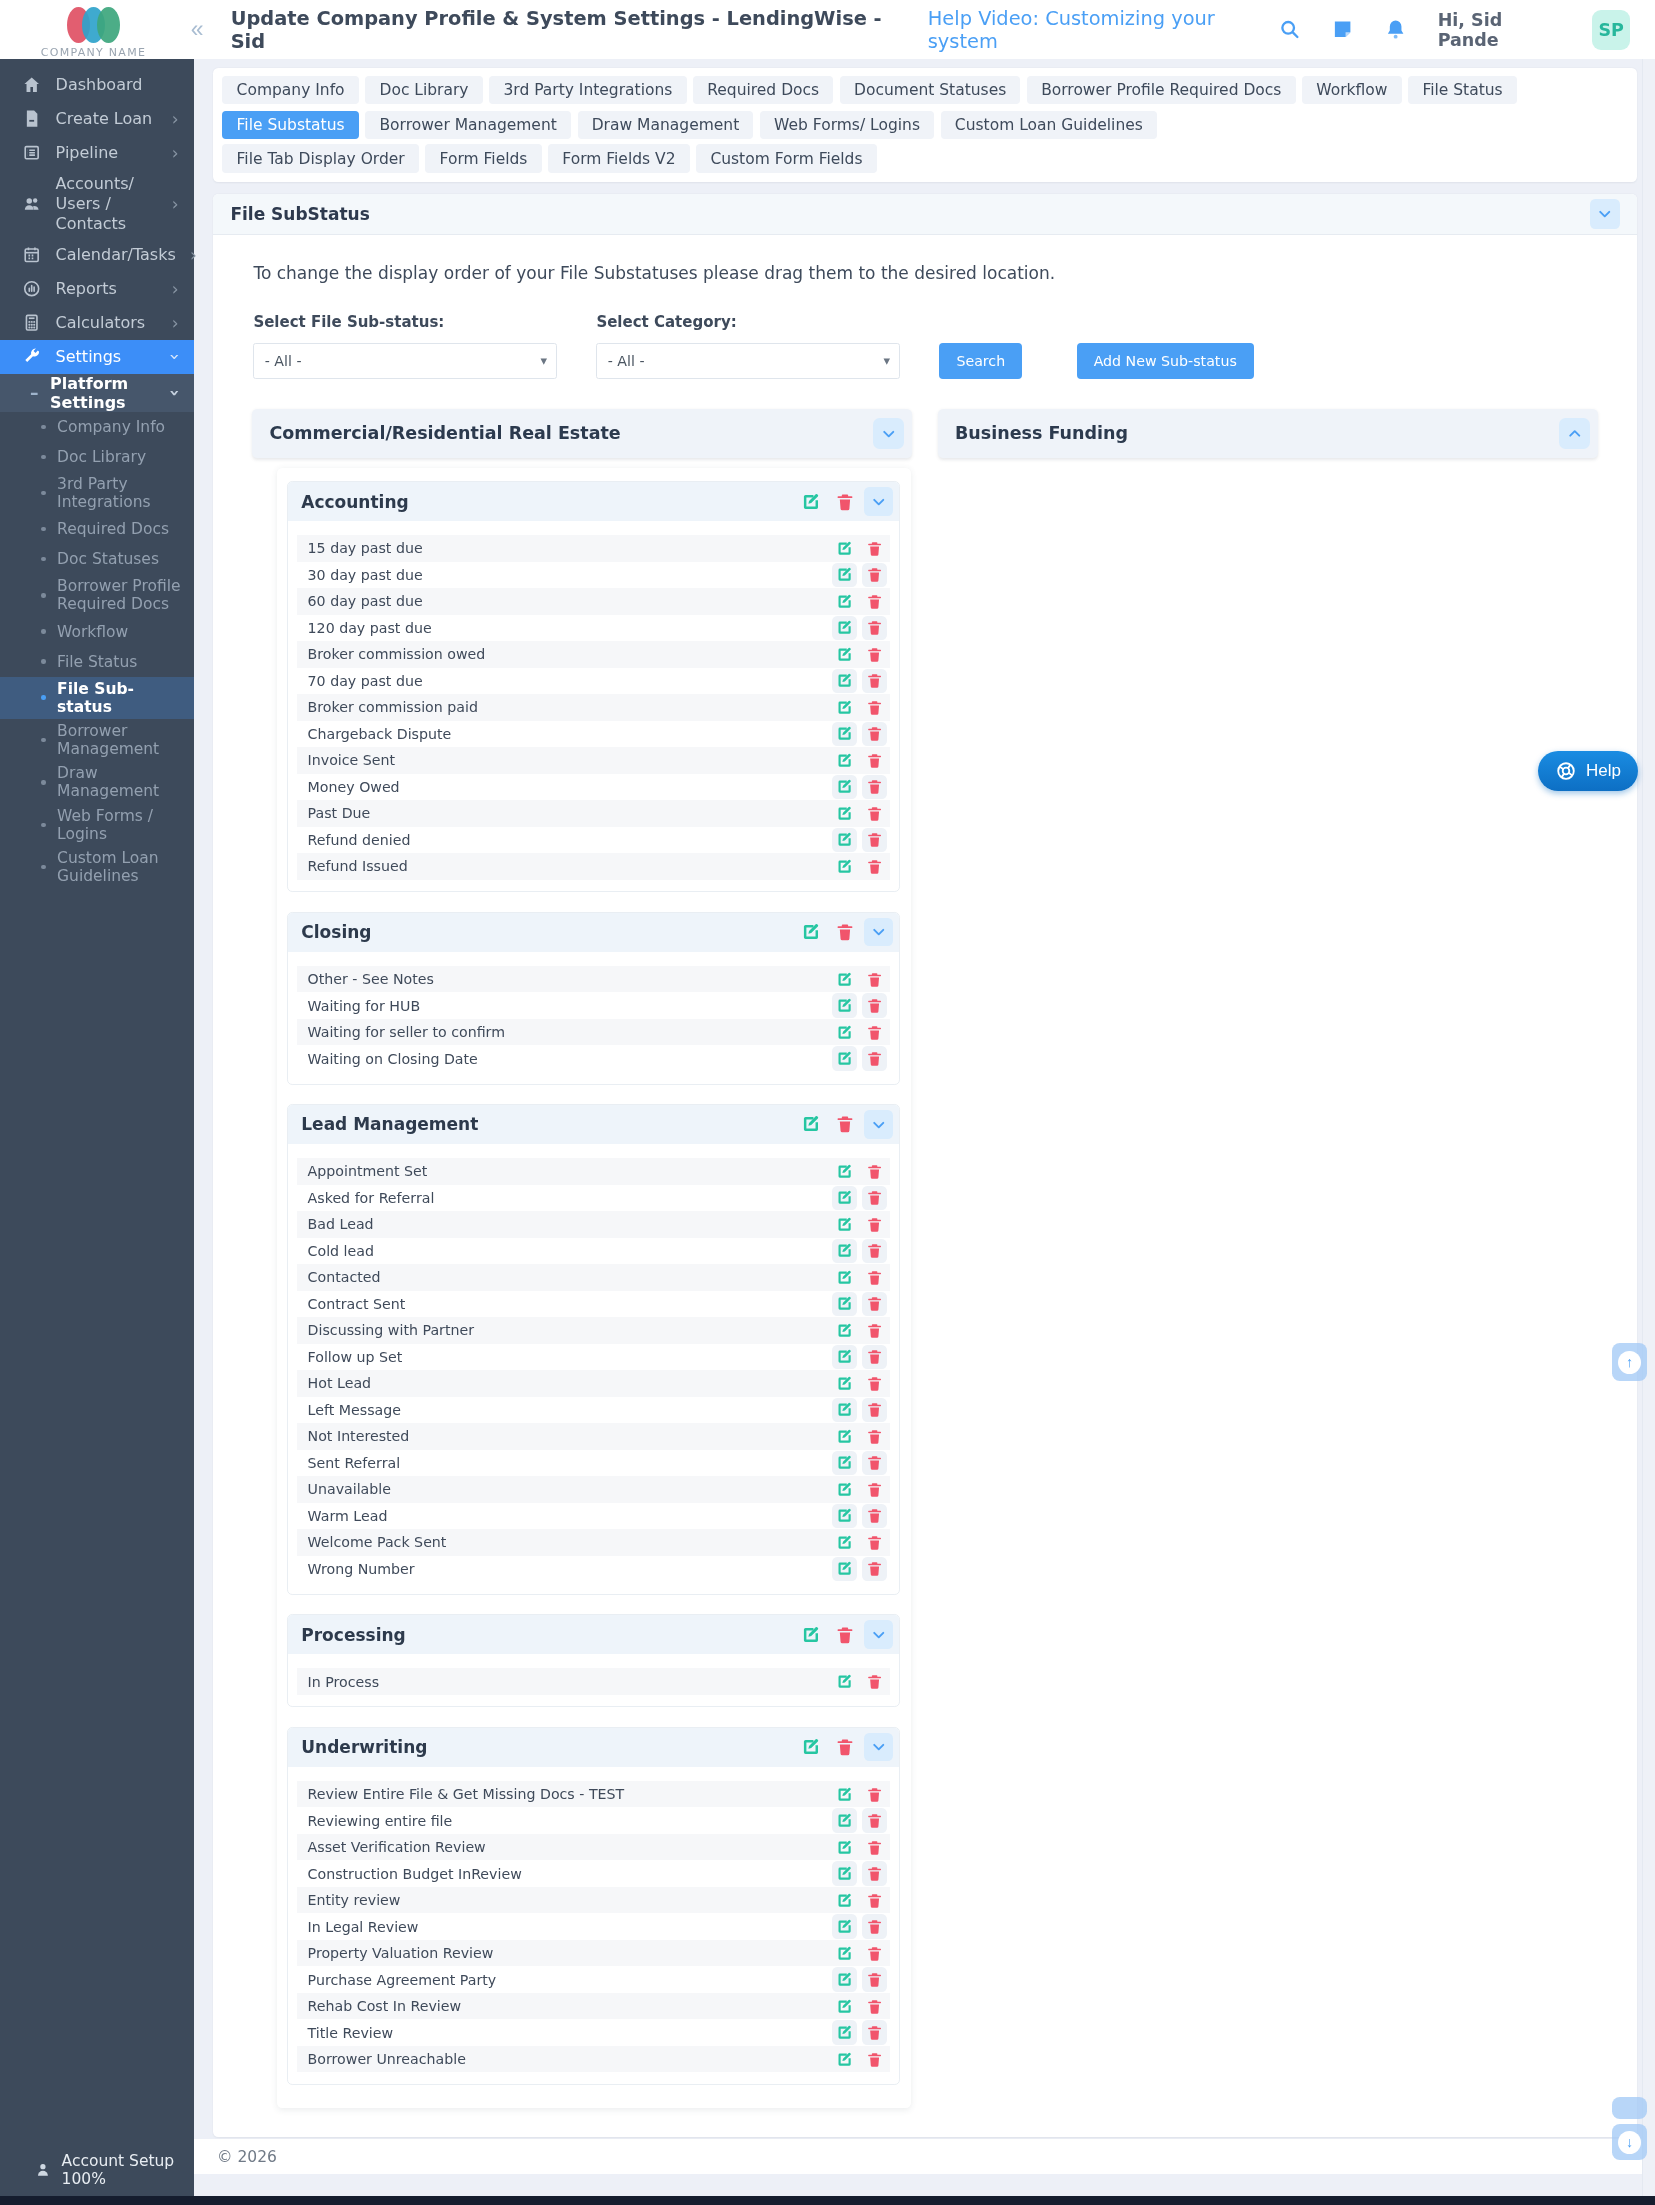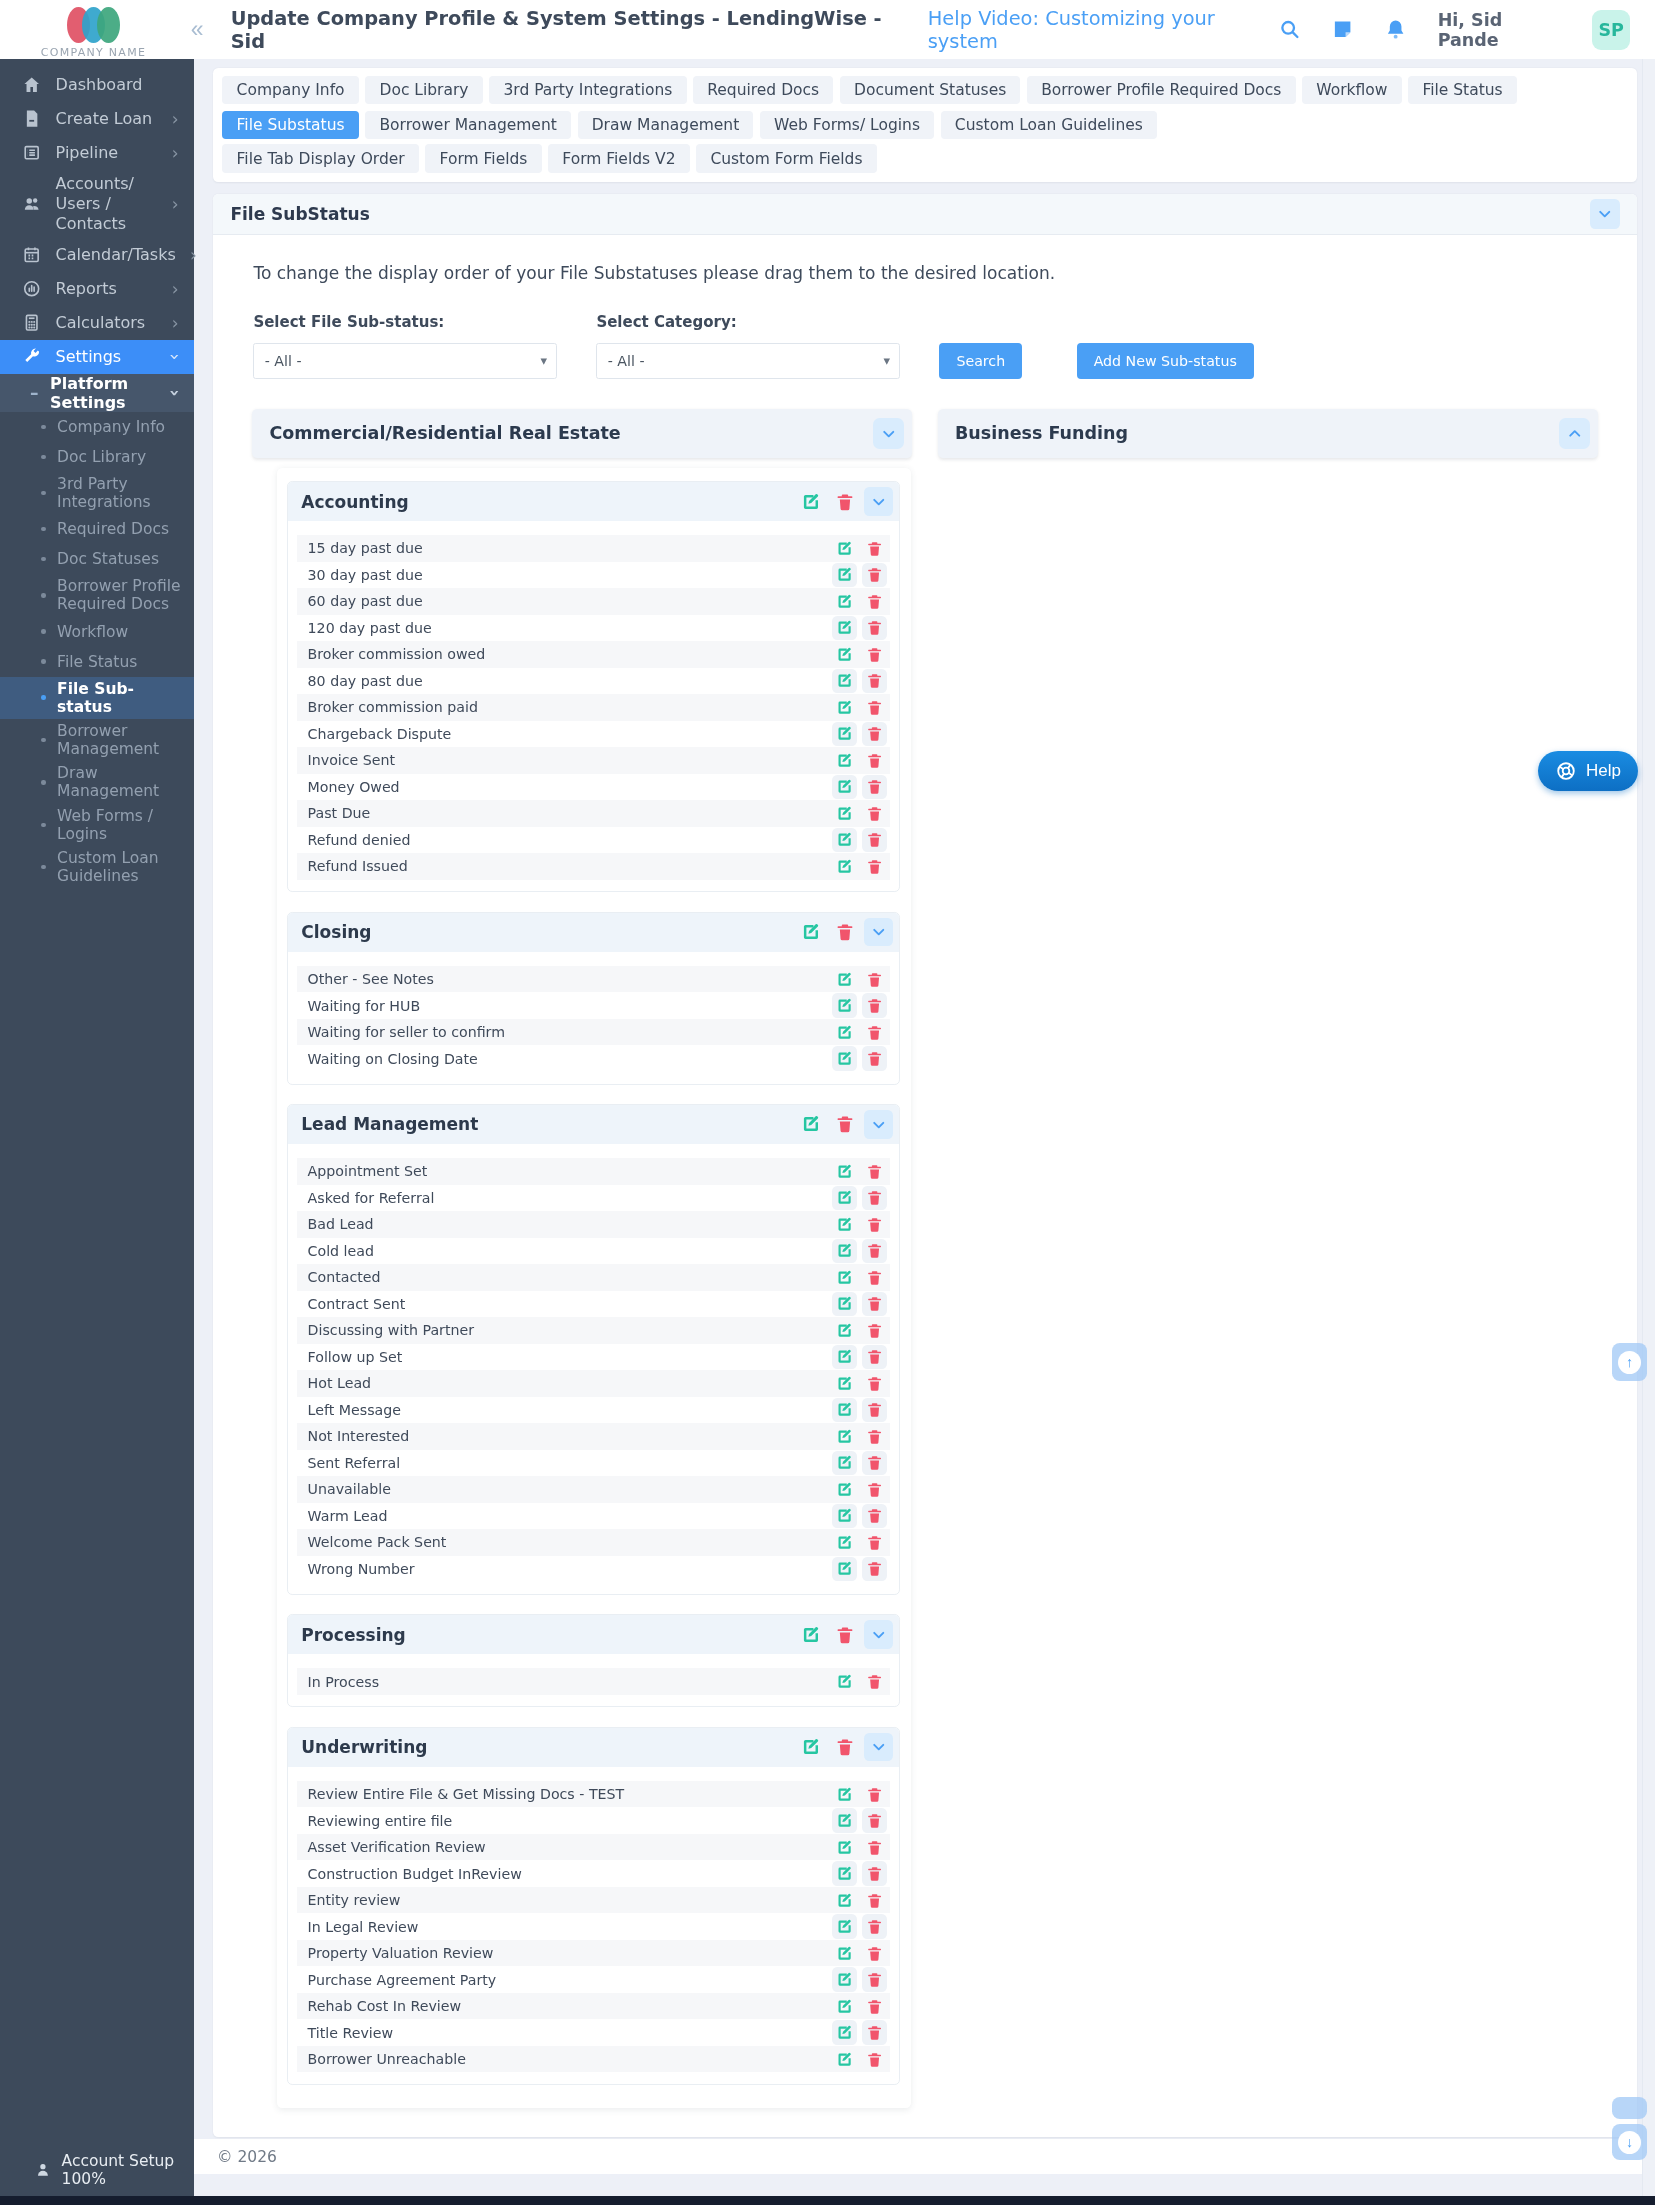--- a/index.html
+++ b/index.html
@@ -479,21 +479,21 @@
         <button class="icon-btn del">
                         <span style="display: flex; width: 100%; height: 100%; align-items: center; justify-content: center;">
                           <svg viewBox="0 0 24 24" fill="currentColor" style="width: 70%; height: 70%;">
                             <path d="M9.2 3h5.6a1 1 0 0 1 1 1v1.2h4.2a1 1 0 1 1 0 2H4a1 1 0 1 1 0-2h4.2V4a1 1 0 0 1 1-1zM5.8 9h12.4l-.9 11.1a2 2 0 0 1-2 1.9H8.7a2 2 0 0 1-2-1.9z"></path>
                           </svg>
                         </span>
                       </button>
       </span>
     </div>
     <div class="srow">
-      <span class="row-label">80 day past due</span>
+      <span class="row-label">70 day past due</span>
       <span class="row-actions">
         <button class="icon-btn edit">
                         <span style="display: flex; width: 100%; height: 100%; align-items: center; justify-content: center;">
                           <svg viewBox="0 0 24 24" fill="currentColor" style="width: 70%; height: 70%;">
                             <path d="M3.5 5.5a2 2 0 0 1 2-2H15v3H6.5v11h11V10h3v8.5a2 2 0 0 1-2 2h-13a2 2 0 0 1-2-2z"></path>
                             <path d="M21.3 4.5l-1.8-1.8a1.3 1.3 0 0 0-1.8 0l-8 8-.8 3.4 3.4-.8 8-8a1.3 1.3 0 0 0 0-1.8z"></path>
                           </svg>
                         </span>
                       </button>
         <button class="icon-btn del">

